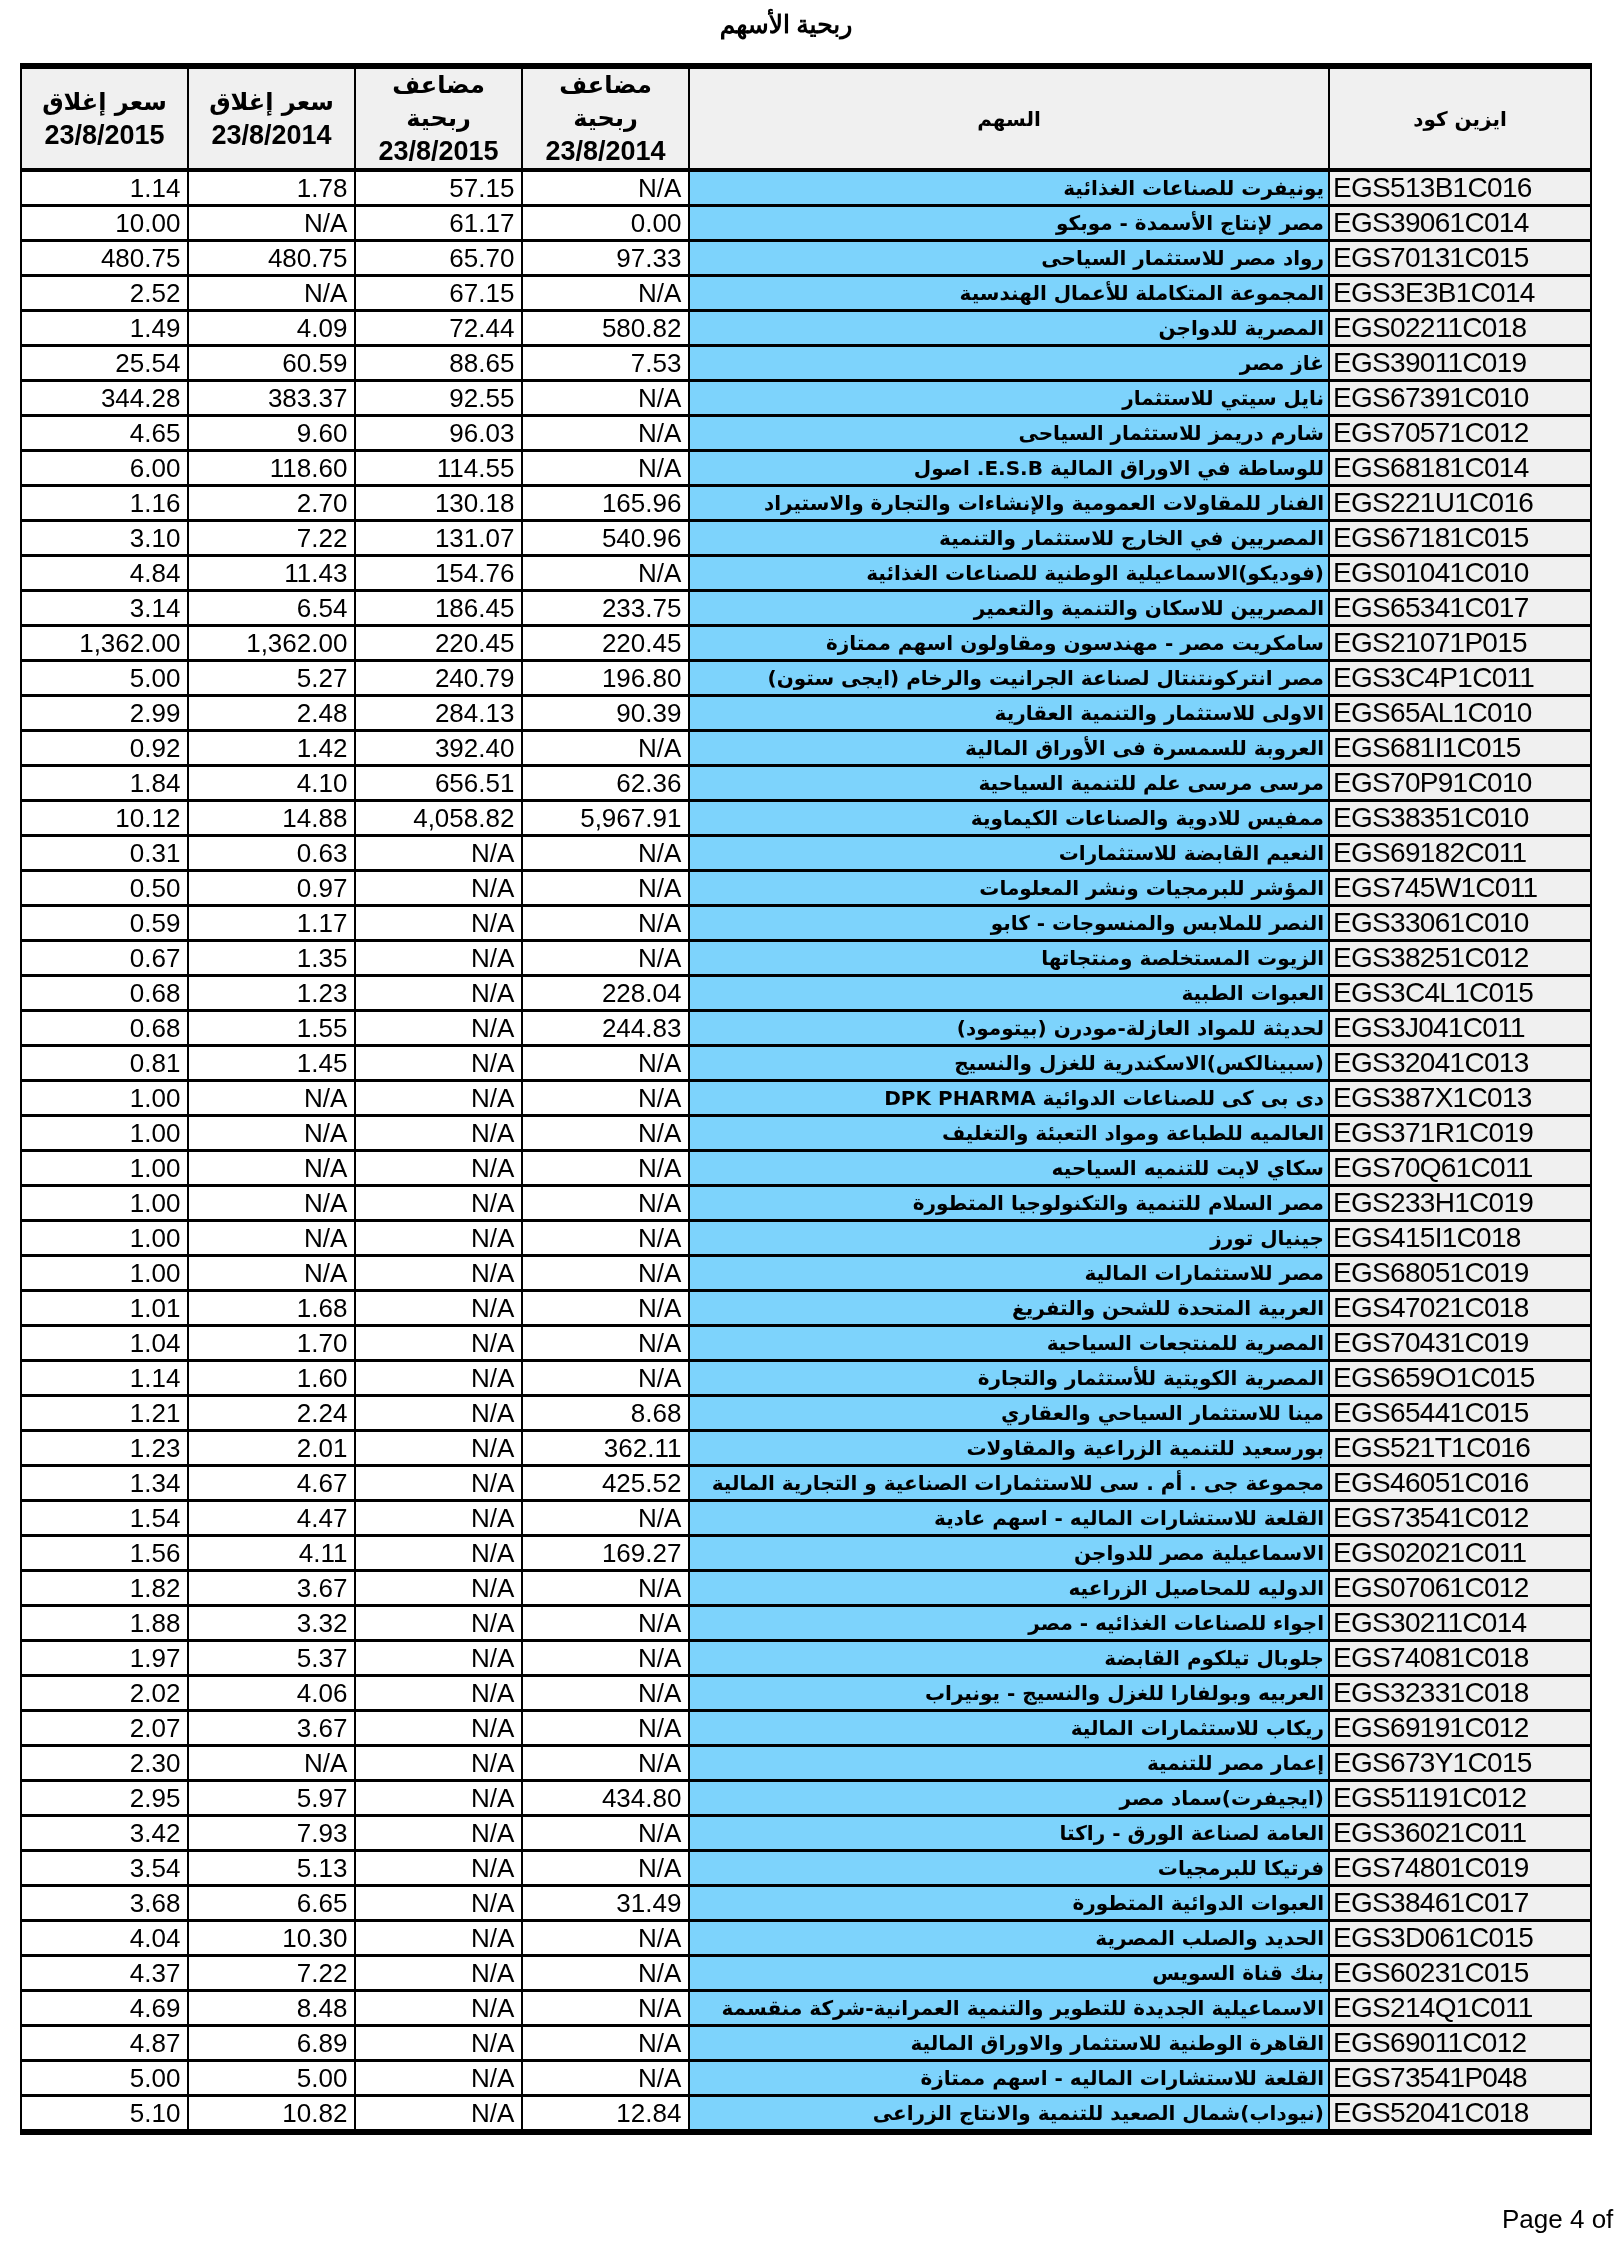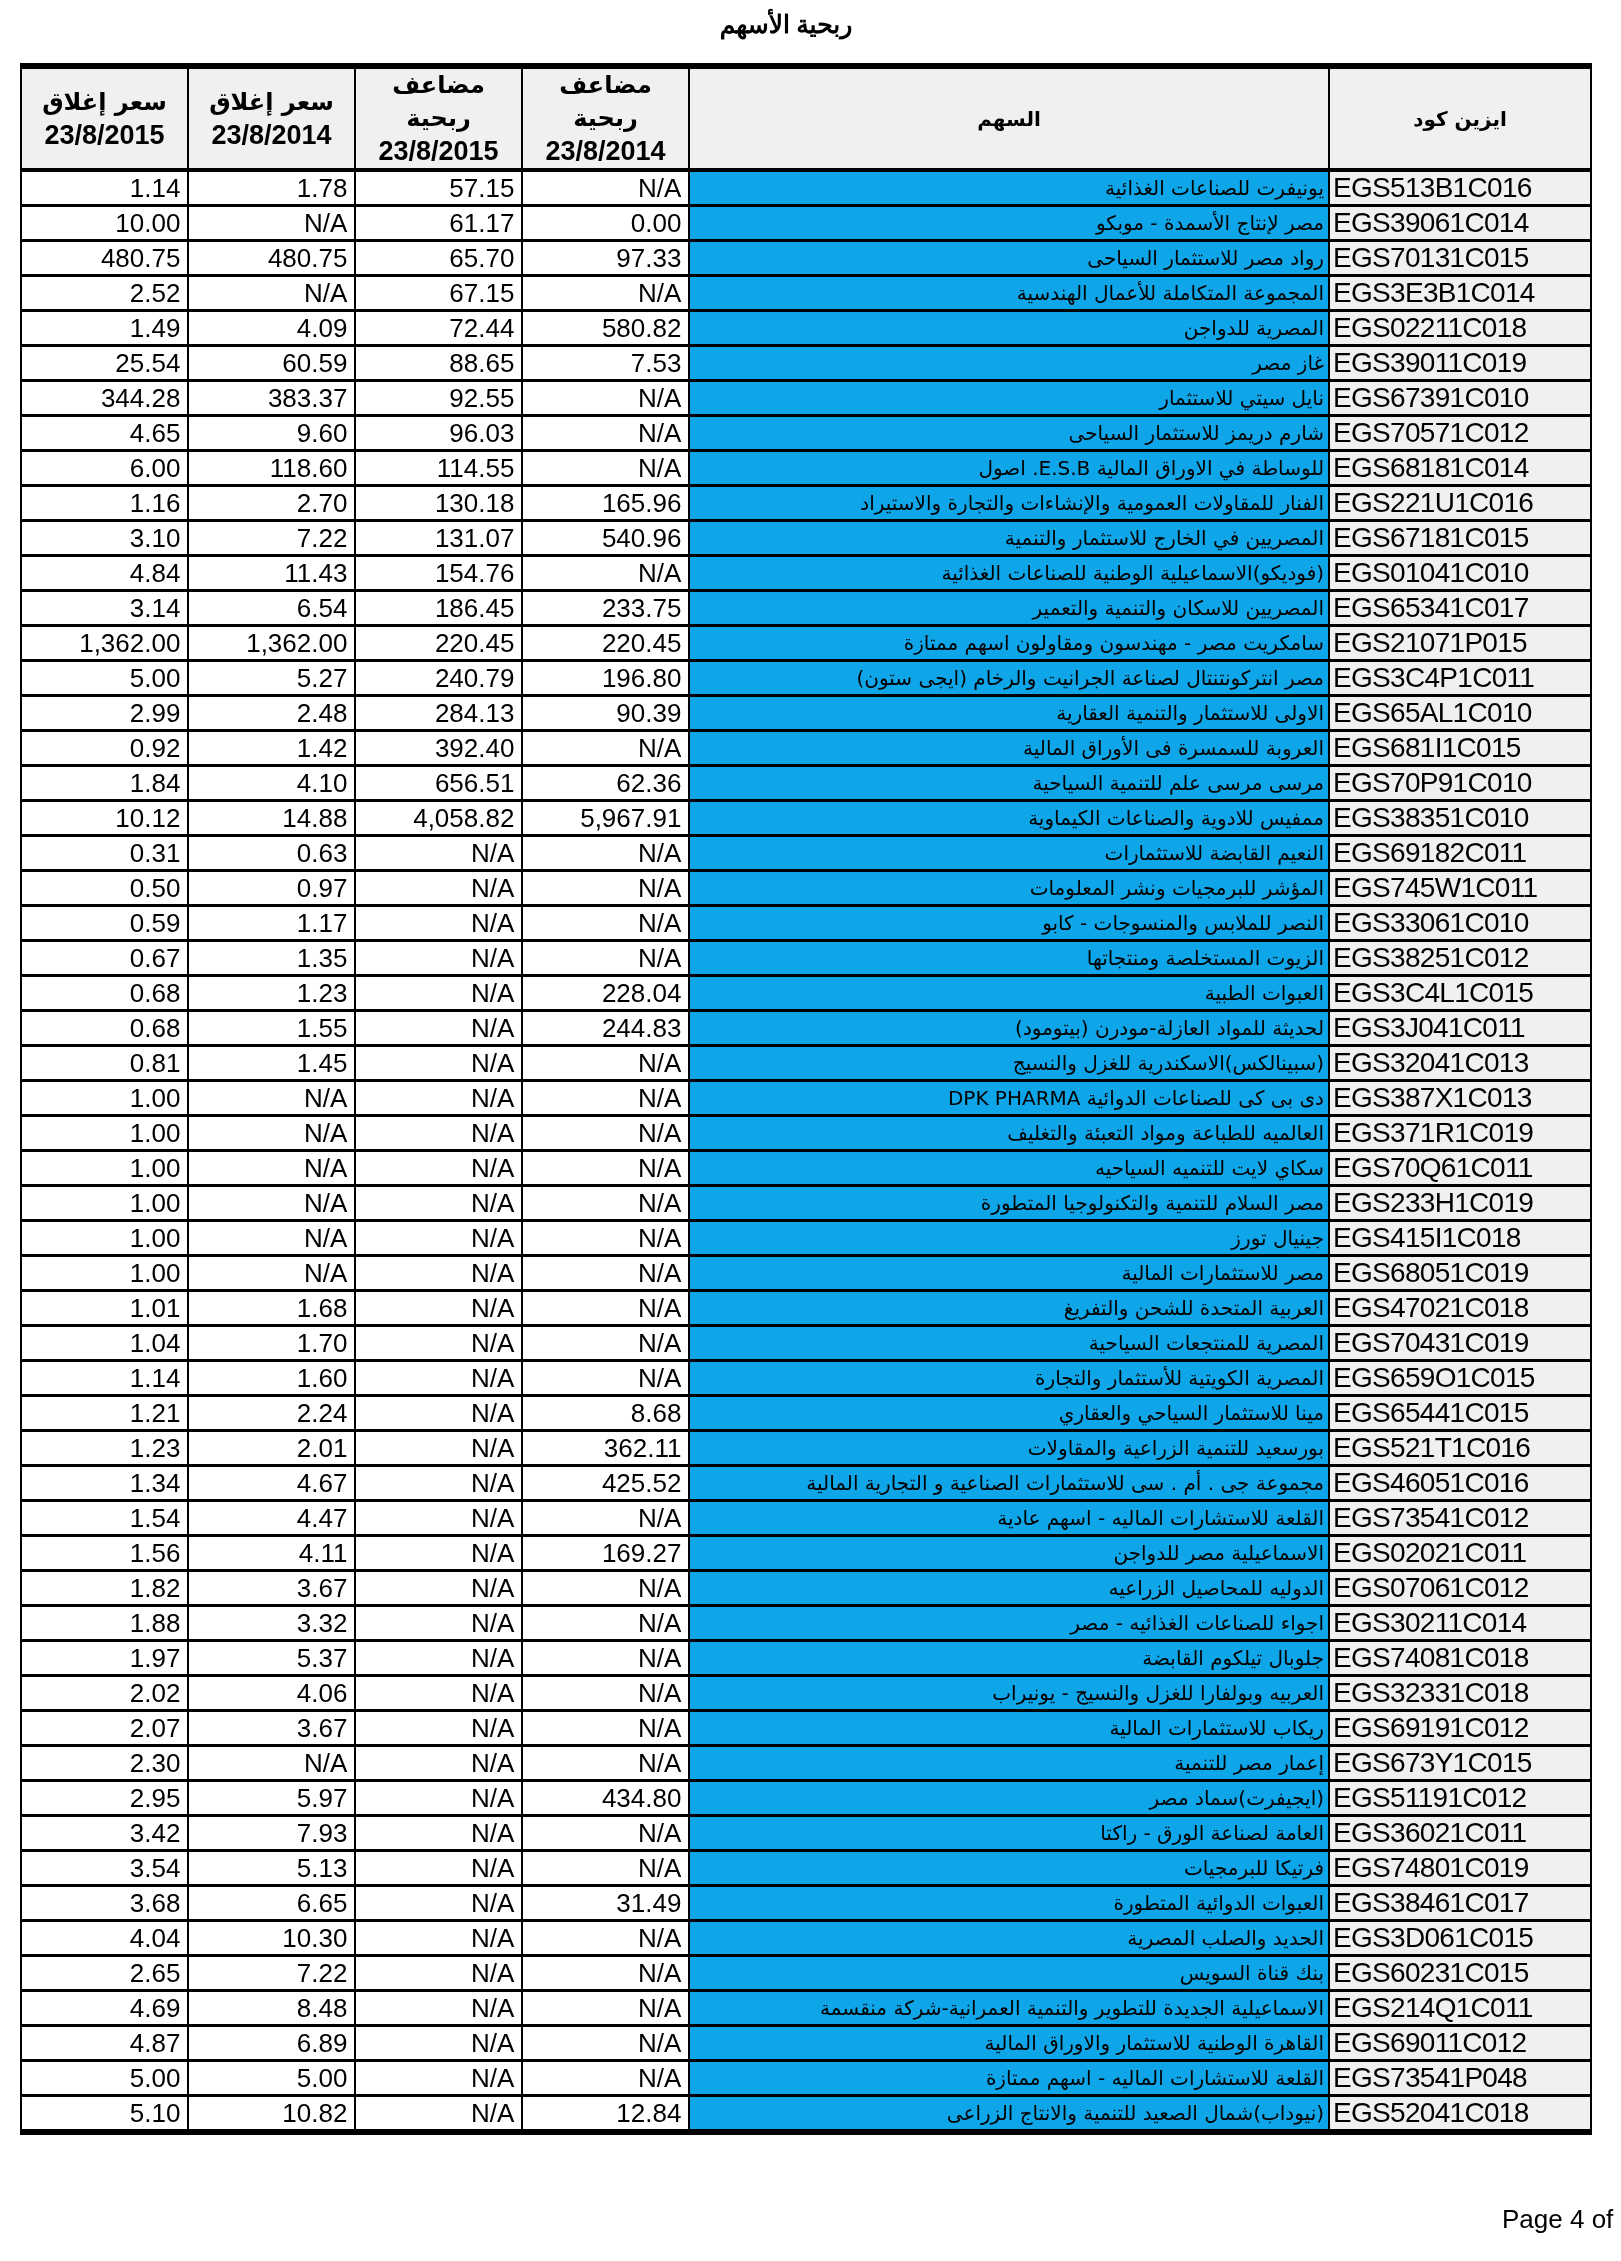--- a/index.html
+++ b/index.html
@@ -80,27 +80,27 @@
   tbody td.col-close_2014,
   tbody td.col-pe_2015,
   tbody td.col-pe_2014 {
     text-align: right;
     padding-right: 6.6px;
     font-size: 26px;
     font-family: "Liberation Sans", sans-serif;
     white-space: nowrap;
   }
   tbody td.col-stock {
-    background: #0ea5e9;
+    background: #7dd3fc;
     direction: rtl;
     padding: 0 4px;
     font-family: "DejaVu Sans", sans-serif;
     font-size: 20px;
     line-height: 17px;
-    font-weight: normal;
+    font-weight: bold;
   }
   tbody td.col-isin {
     background: #f0f0f0;
     text-align: left;
     padding-left: 3px;
     font-size: 28px;
     letter-spacing: -0.7px;
     font-family: "Liberation Sans", sans-serif;
     white-space: nowrap;
   }
@@ -558,21 +558,21 @@
       </tr>
       <tr>
         <td class="col-close_2015">4.04</td>
         <td class="col-close_2014">10.30</td>
         <td class="col-pe_2015">N/A</td>
         <td class="col-pe_2014">N/A</td>
         <td class="col-stock">الحديد والصلب المصرية</td>
         <td class="col-isin">EGS3D061C015</td>
       </tr>
       <tr>
-        <td class="col-close_2015">2.65</td>
+        <td class="col-close_2015">4.37</td>
         <td class="col-close_2014">7.22</td>
         <td class="col-pe_2015">N/A</td>
         <td class="col-pe_2014">N/A</td>
         <td class="col-stock">بنك قناة السويس</td>
         <td class="col-isin">EGS60231C015</td>
       </tr>
       <tr>
         <td class="col-close_2015">4.69</td>
         <td class="col-close_2014">8.48</td>
         <td class="col-pe_2015">N/A</td>

